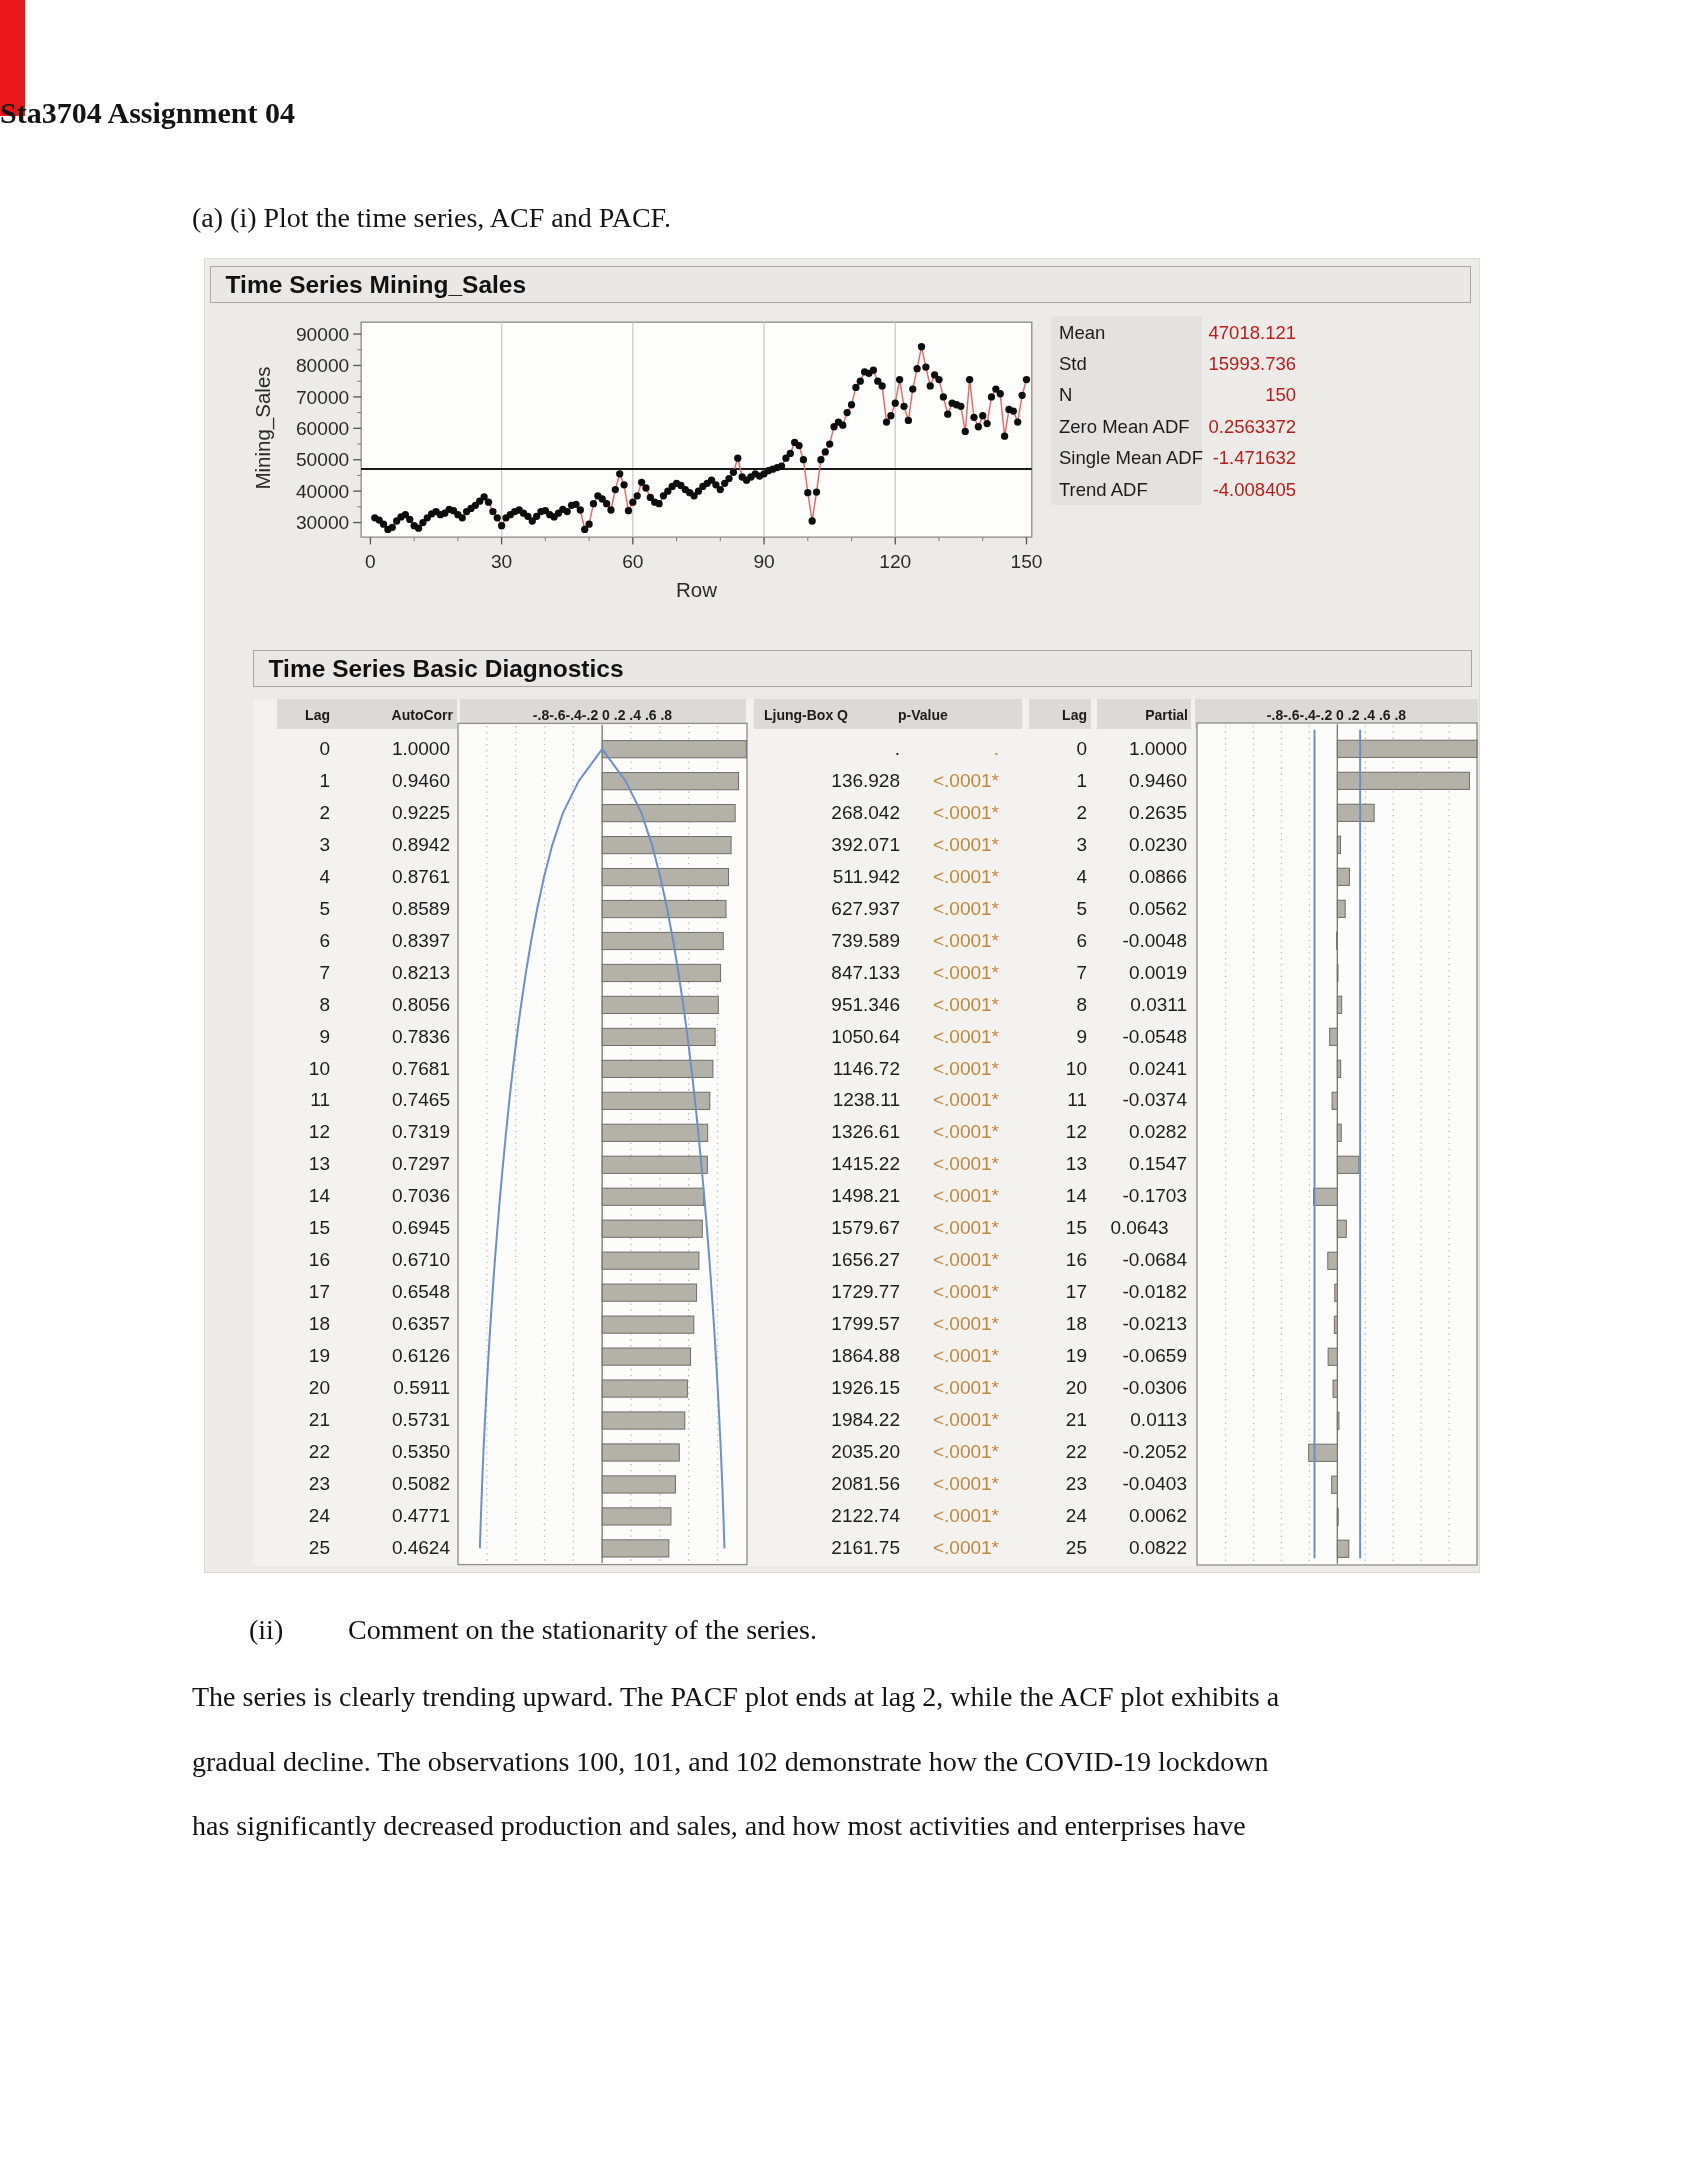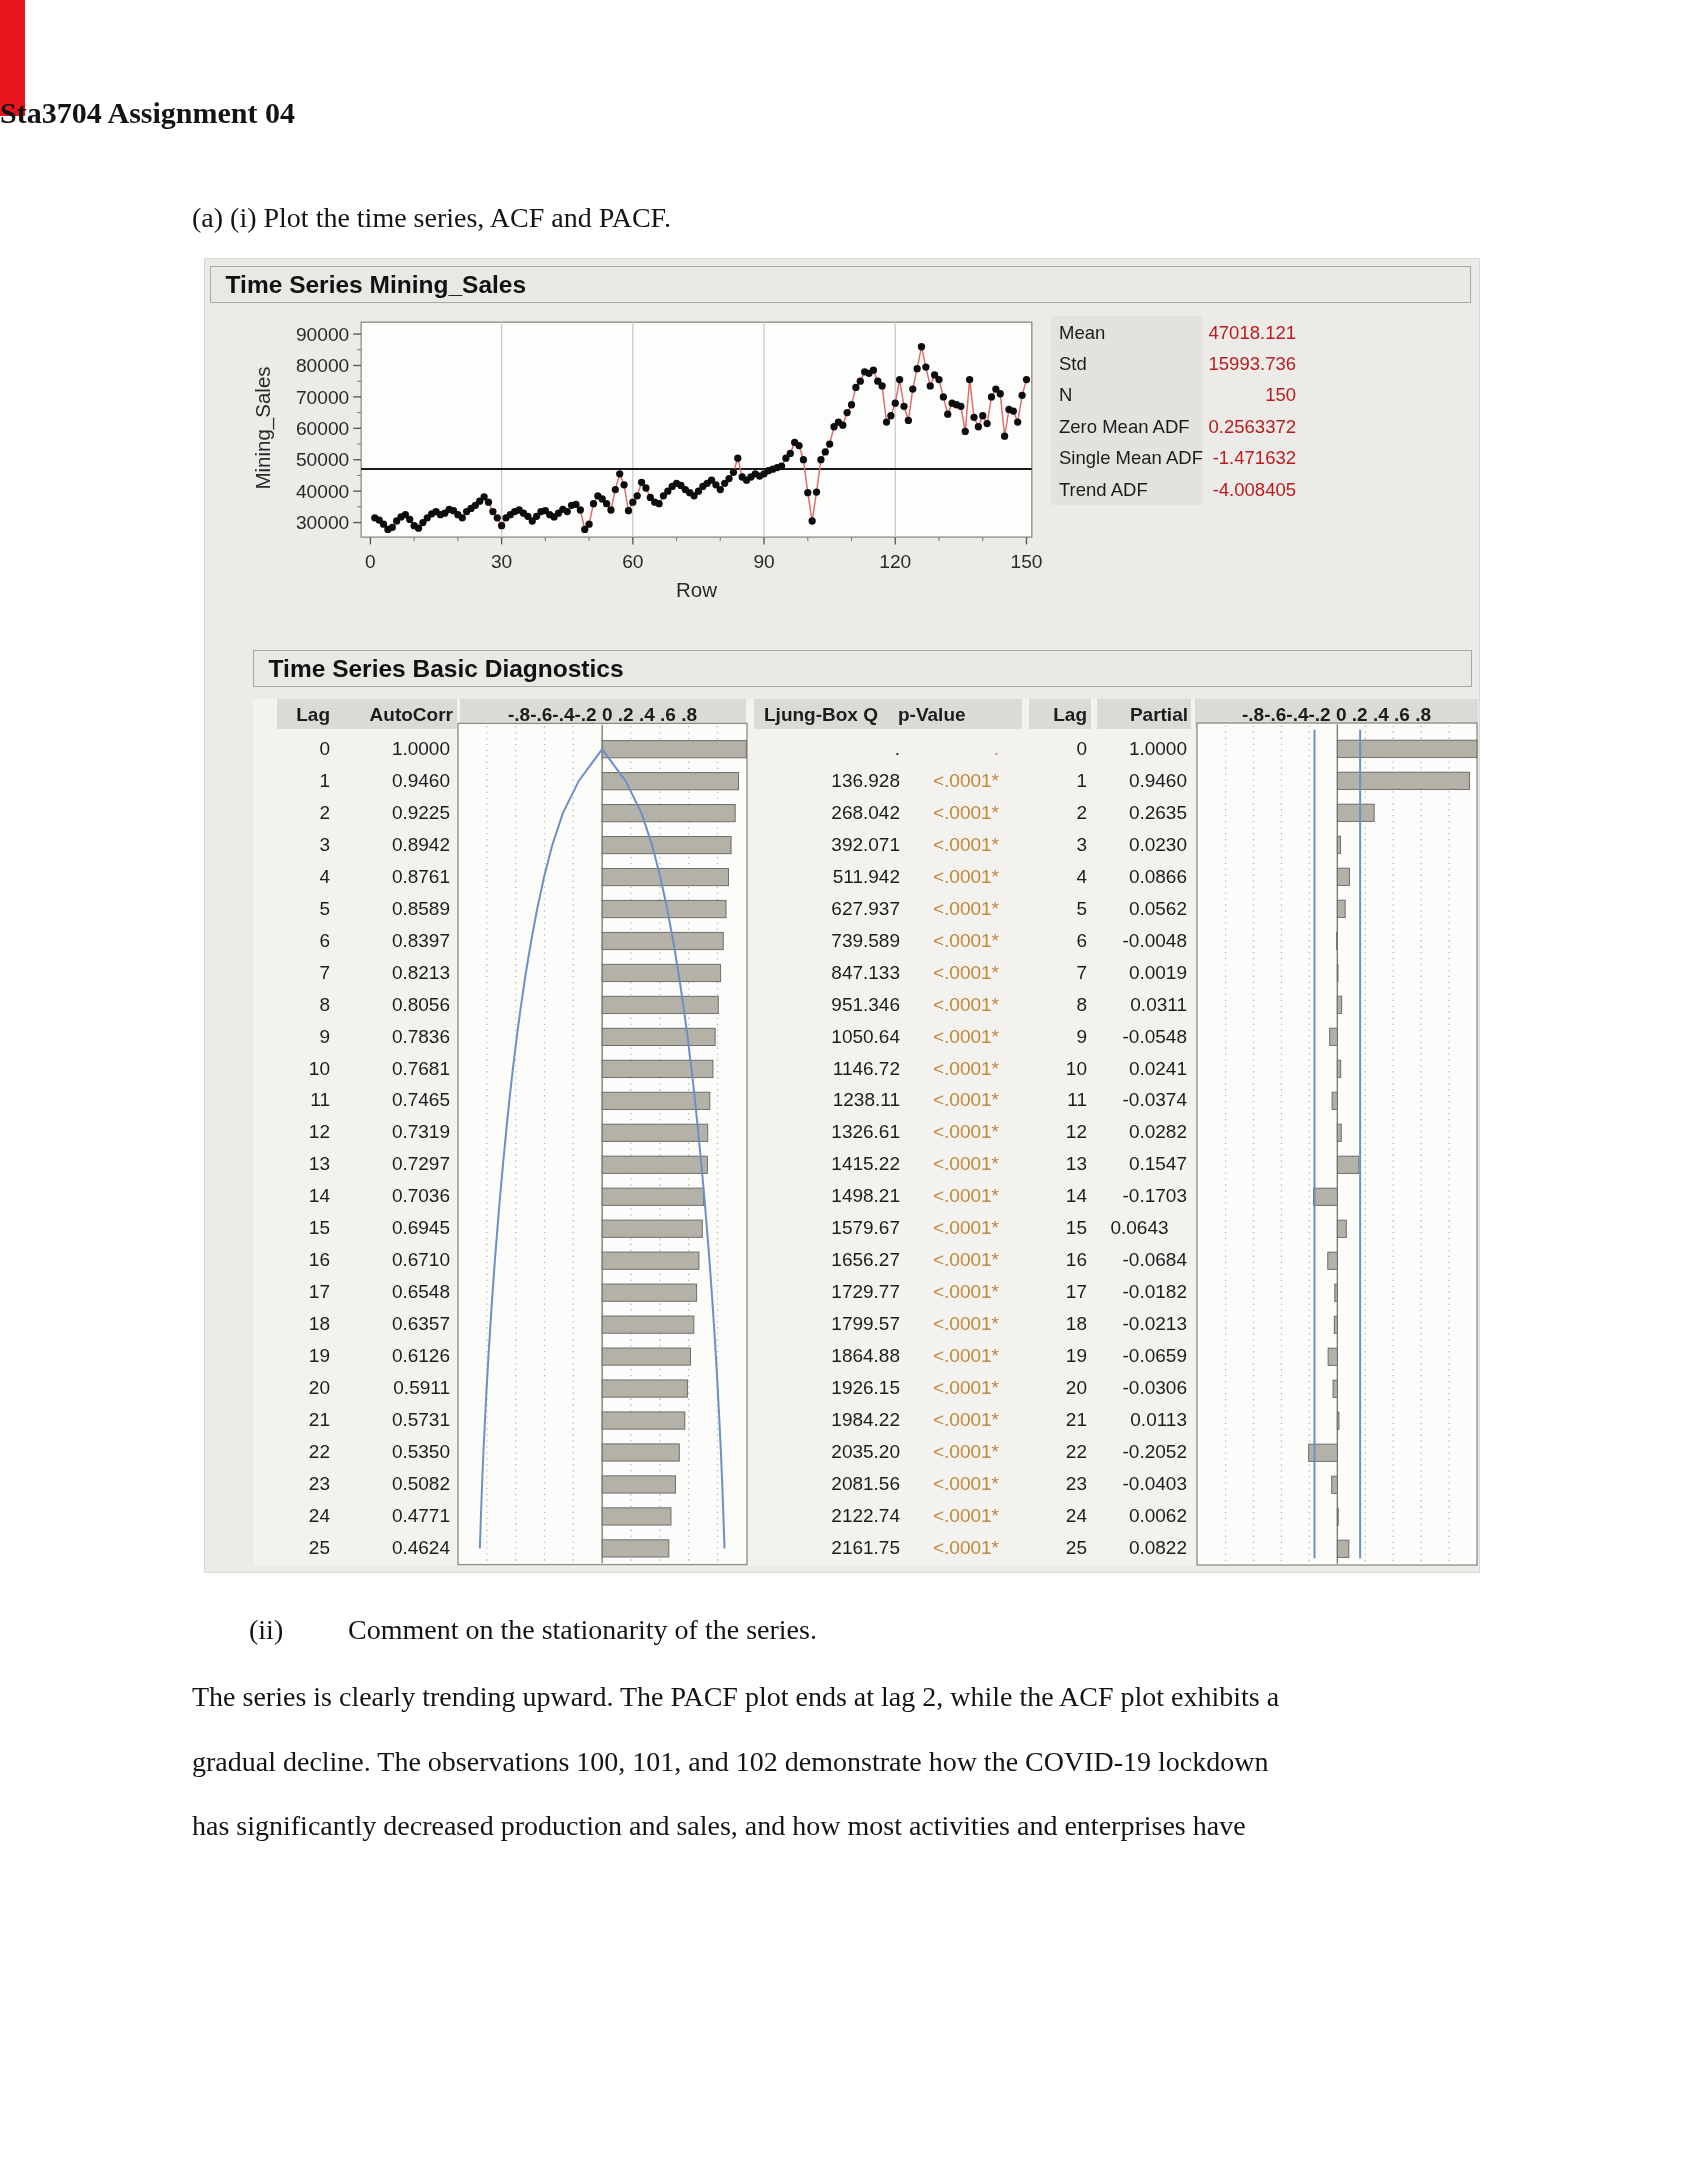--- a/index.html
+++ b/index.html
@@ -24,21 +24,21 @@
 
   .stats-bg{left:1051px;top:316px;width:151px;height:189px;background:#e4e2de;}
   .stat-label{position:absolute;left:1059px;width:149px;height:30px;line-height:30px;
               font-family:"Liberation Sans",sans-serif;font-size:18.5px;color:#1c1c1c;}
   .stat-value{position:absolute;left:1201px;width:95px;height:30px;line-height:30px;text-align:right;
               font-family:"Liberation Sans",sans-serif;font-size:18.5px;color:#b91c1c;}
 
   .diag-body{left:253px;top:699px;width:1224px;height:867px;background:#f3f2ef;}
   .hdr-band{top:699px;height:30px;background:#dcdad6;}
   .col-hdr{position:absolute;top:701px;height:28px;line-height:28px;
-           font-family:"Liberation Sans",sans-serif;font-weight:bold;font-size:19px;color:#1c1c1c;}
+           font-family:"Liberation Sans",sans-serif;font-weight:bold;font-size:14px;color:#1c1c1c;}
   .cell{position:absolute;height:26.5px;line-height:26.5px;
         font-family:"Liberation Sans",sans-serif;font-size:19px;color:#1c1c1c;text-align:right;}
   .pv{color:#c2863c;}
   svg{position:absolute;overflow:visible;}
   svg text{font-family:"Liberation Sans",sans-serif;fill:#2a2a2a;}
 </style>
 </head>
 <body>
 
 <div class="page">

